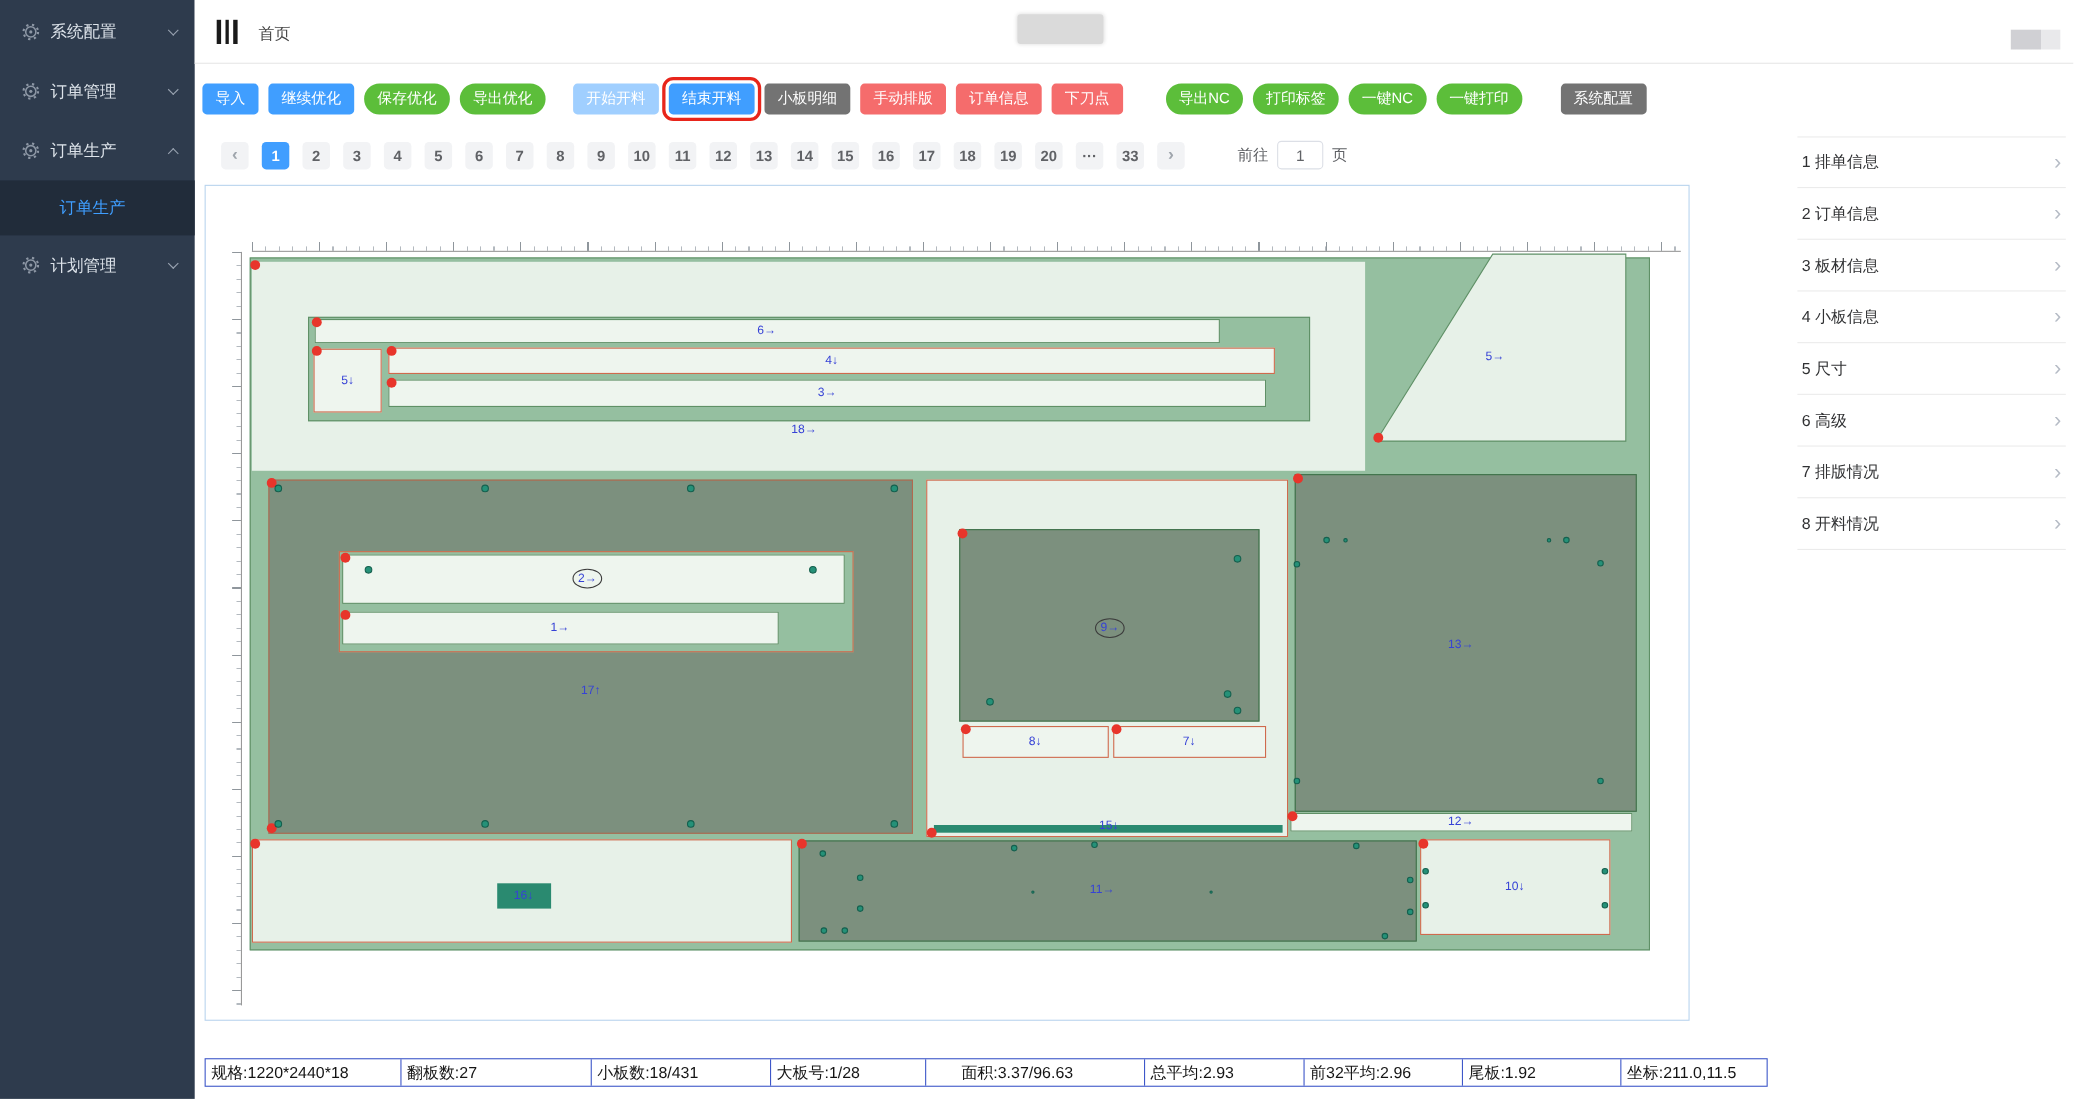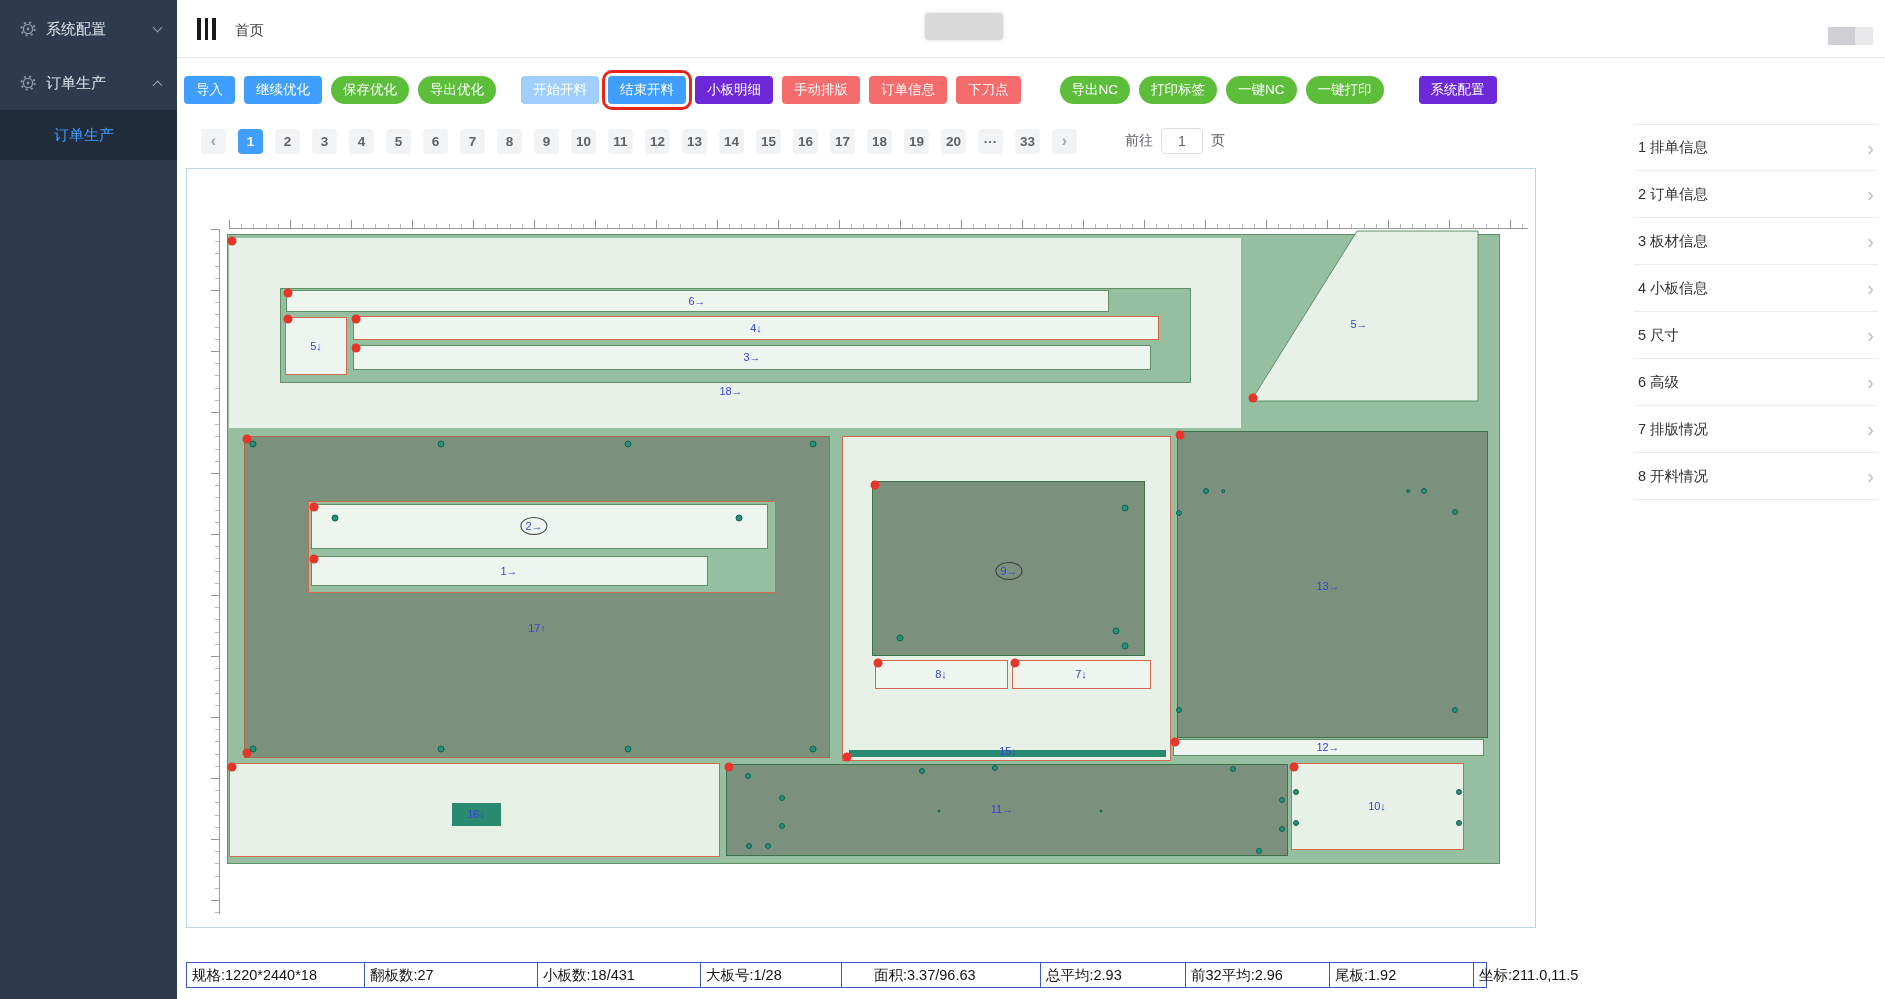--- a/index.html
+++ b/index.html
@@ -24,21 +24,21 @@
   .redact-a { position:absolute; left:748px; top:13px; width:78px; height:27px; background:#dadada; border-radius:3px; box-shadow:0 0 4px #dadada; }
   .redact-b { position:absolute; left:1651px; top:27px; width:45px; height:18px; background:linear-gradient(to right,#d0d0d4 0 60%,#e9e9eb 60% 100%); }
 
   
   #toolbar { position:absolute; left:184px; top:70px; height:40px; display:flex; align-items:center; }
   .tb { height:28px; border:none; color:#fff; font-size:13.5px; padding:0 12px; border-radius:4px; margin-right:9px; cursor:pointer; white-space:nowrap; font-family:inherit; }
   .tb.blue { background:#409eff; }
   .tb.blue-light { background:#a0cfff; }
   .tb.green { background:#5cbe3a; border-radius:15px; }
   .tb.red { background:#f56c6c; }
-  .tb.gray { background:#6d28d9; }
+  .tb.gray { background:#737373; }
   .tb.hl { outline:3px solid #e8251b; outline-offset:3px; }
 
   
   #pagination { position:absolute; left:201px; top:127px; height:28px; display:flex; align-items:center; }
   .pg { min-width:25px; height:25px; margin-right:12px; background:#f2f3f5; color:#606266; border:none; border-radius:4px; font-size:13.5px; font-weight:bold; display:flex; align-items:center; justify-content:center; cursor:pointer; font-family:inherit; padding:0 4px; }
   .pg.active { background:#409eff; color:#fff; }
   .pg.arrow { color:#a0a6ad; font-size:16px; }
   #goto { display:flex; align-items:center; margin-left:36px; font-size:14px; color:#606266; }
   #goto input { width:42px; height:26px; margin:0 8px; border:1px solid #dcdfe6; border-radius:4px; text-align:center; font-size:14px; color:#606266; font-family:inherit; }
 
@@ -58,21 +58,21 @@
   #poly-svg { position:absolute; left:0; top:0; pointer-events:none; }
 
   
   #right-panel { position:absolute; left:1634px; top:124px; width:244px; }
   .rp-row { height:47px; display:flex; align-items:center; border-bottom:1px solid #ebebeb; font-size:14.5px; color:#303133; cursor:pointer; padding:0 4px; }
   .rp-row:first-child { border-top:1px solid #ebebeb; }
   .rp-row .txt { flex:1; }
   .rp-row .rchev { color:#b6bcc6; font-size:20px; line-height:1; }
 
   
-  #statusbar { position:absolute; left:186px; top:962px; width:1301px; height:26px; display:flex; border:1px solid #3e57c9; background:#fff; }
+  #statusbar { position:absolute; left:186px; top:962px; width:1421px; height:26px; display:flex; border:1px solid #3e57c9; background:#fff; }
   .sb-cell { border-right:1px solid #3e57c9; display:flex; align-items:center; padding-left:5px; font-size:14.5px; color:#141414; white-space:nowrap; overflow:hidden; }
   .sb-cell:last-child { border-right:none; }
 </style>
 </head>
 <body>
 
 <nav id="sidebar">
     <div class="side-item">
       <span class="gear">
         <svg width="16" height="16" viewBox="0 0 20 20">
@@ -85,24 +85,46 @@
       <span class="chev "></span>
     </div>
     <div class="side-item">
       <span class="gear">
         <svg width="16" height="16" viewBox="0 0 20 20">
           <circle cx="10" cy="10" r="8.3" fill="none" stroke="#8d97a5" stroke-width="2.4" stroke-dasharray="2.6 4.1"></circle>
           <circle cx="10" cy="10" r="5.8" fill="none" stroke="#8d97a5" stroke-width="1.8"></circle>
           <circle cx="10" cy="10" r="1.8" fill="#8d97a5"></circle>
         </svg>
       </span>
+      <span class="lbl">订单管理</span>
+      <span class="chev "></span>
+    </div>
+    <div class="side-item">
+      <span class="gear">
+        <svg width="16" height="16" viewBox="0 0 20 20">
+          <circle cx="10" cy="10" r="8.3" fill="none" stroke="#8d97a5" stroke-width="2.4" stroke-dasharray="2.6 4.1"></circle>
+          <circle cx="10" cy="10" r="5.8" fill="none" stroke="#8d97a5" stroke-width="1.8"></circle>
+          <circle cx="10" cy="10" r="1.8" fill="#8d97a5"></circle>
+        </svg>
+      </span>
       <span class="lbl">订单生产</span>
       <span class="chev up"></span>
     </div>
     <div class="side-sub">订单生产</div>
+    <div class="side-item">
+      <span class="gear">
+        <svg width="16" height="16" viewBox="0 0 20 20">
+          <circle cx="10" cy="10" r="8.3" fill="none" stroke="#8d97a5" stroke-width="2.4" stroke-dasharray="2.6 4.1"></circle>
+          <circle cx="10" cy="10" r="5.8" fill="none" stroke="#8d97a5" stroke-width="1.8"></circle>
+          <circle cx="10" cy="10" r="1.8" fill="#8d97a5"></circle>
+        </svg>
+      </span>
+      <span class="lbl">计划管理</span>
+      <span class="chev "></span>
+    </div>
   </nav>
 
 <header id="header">
   <div id="collapse-icon">
       <i></i>
       <i></i>
       <i></i>
     </div>
   <span id="breadcrumb">首页</span>
   <div class="redact-a"></div>

